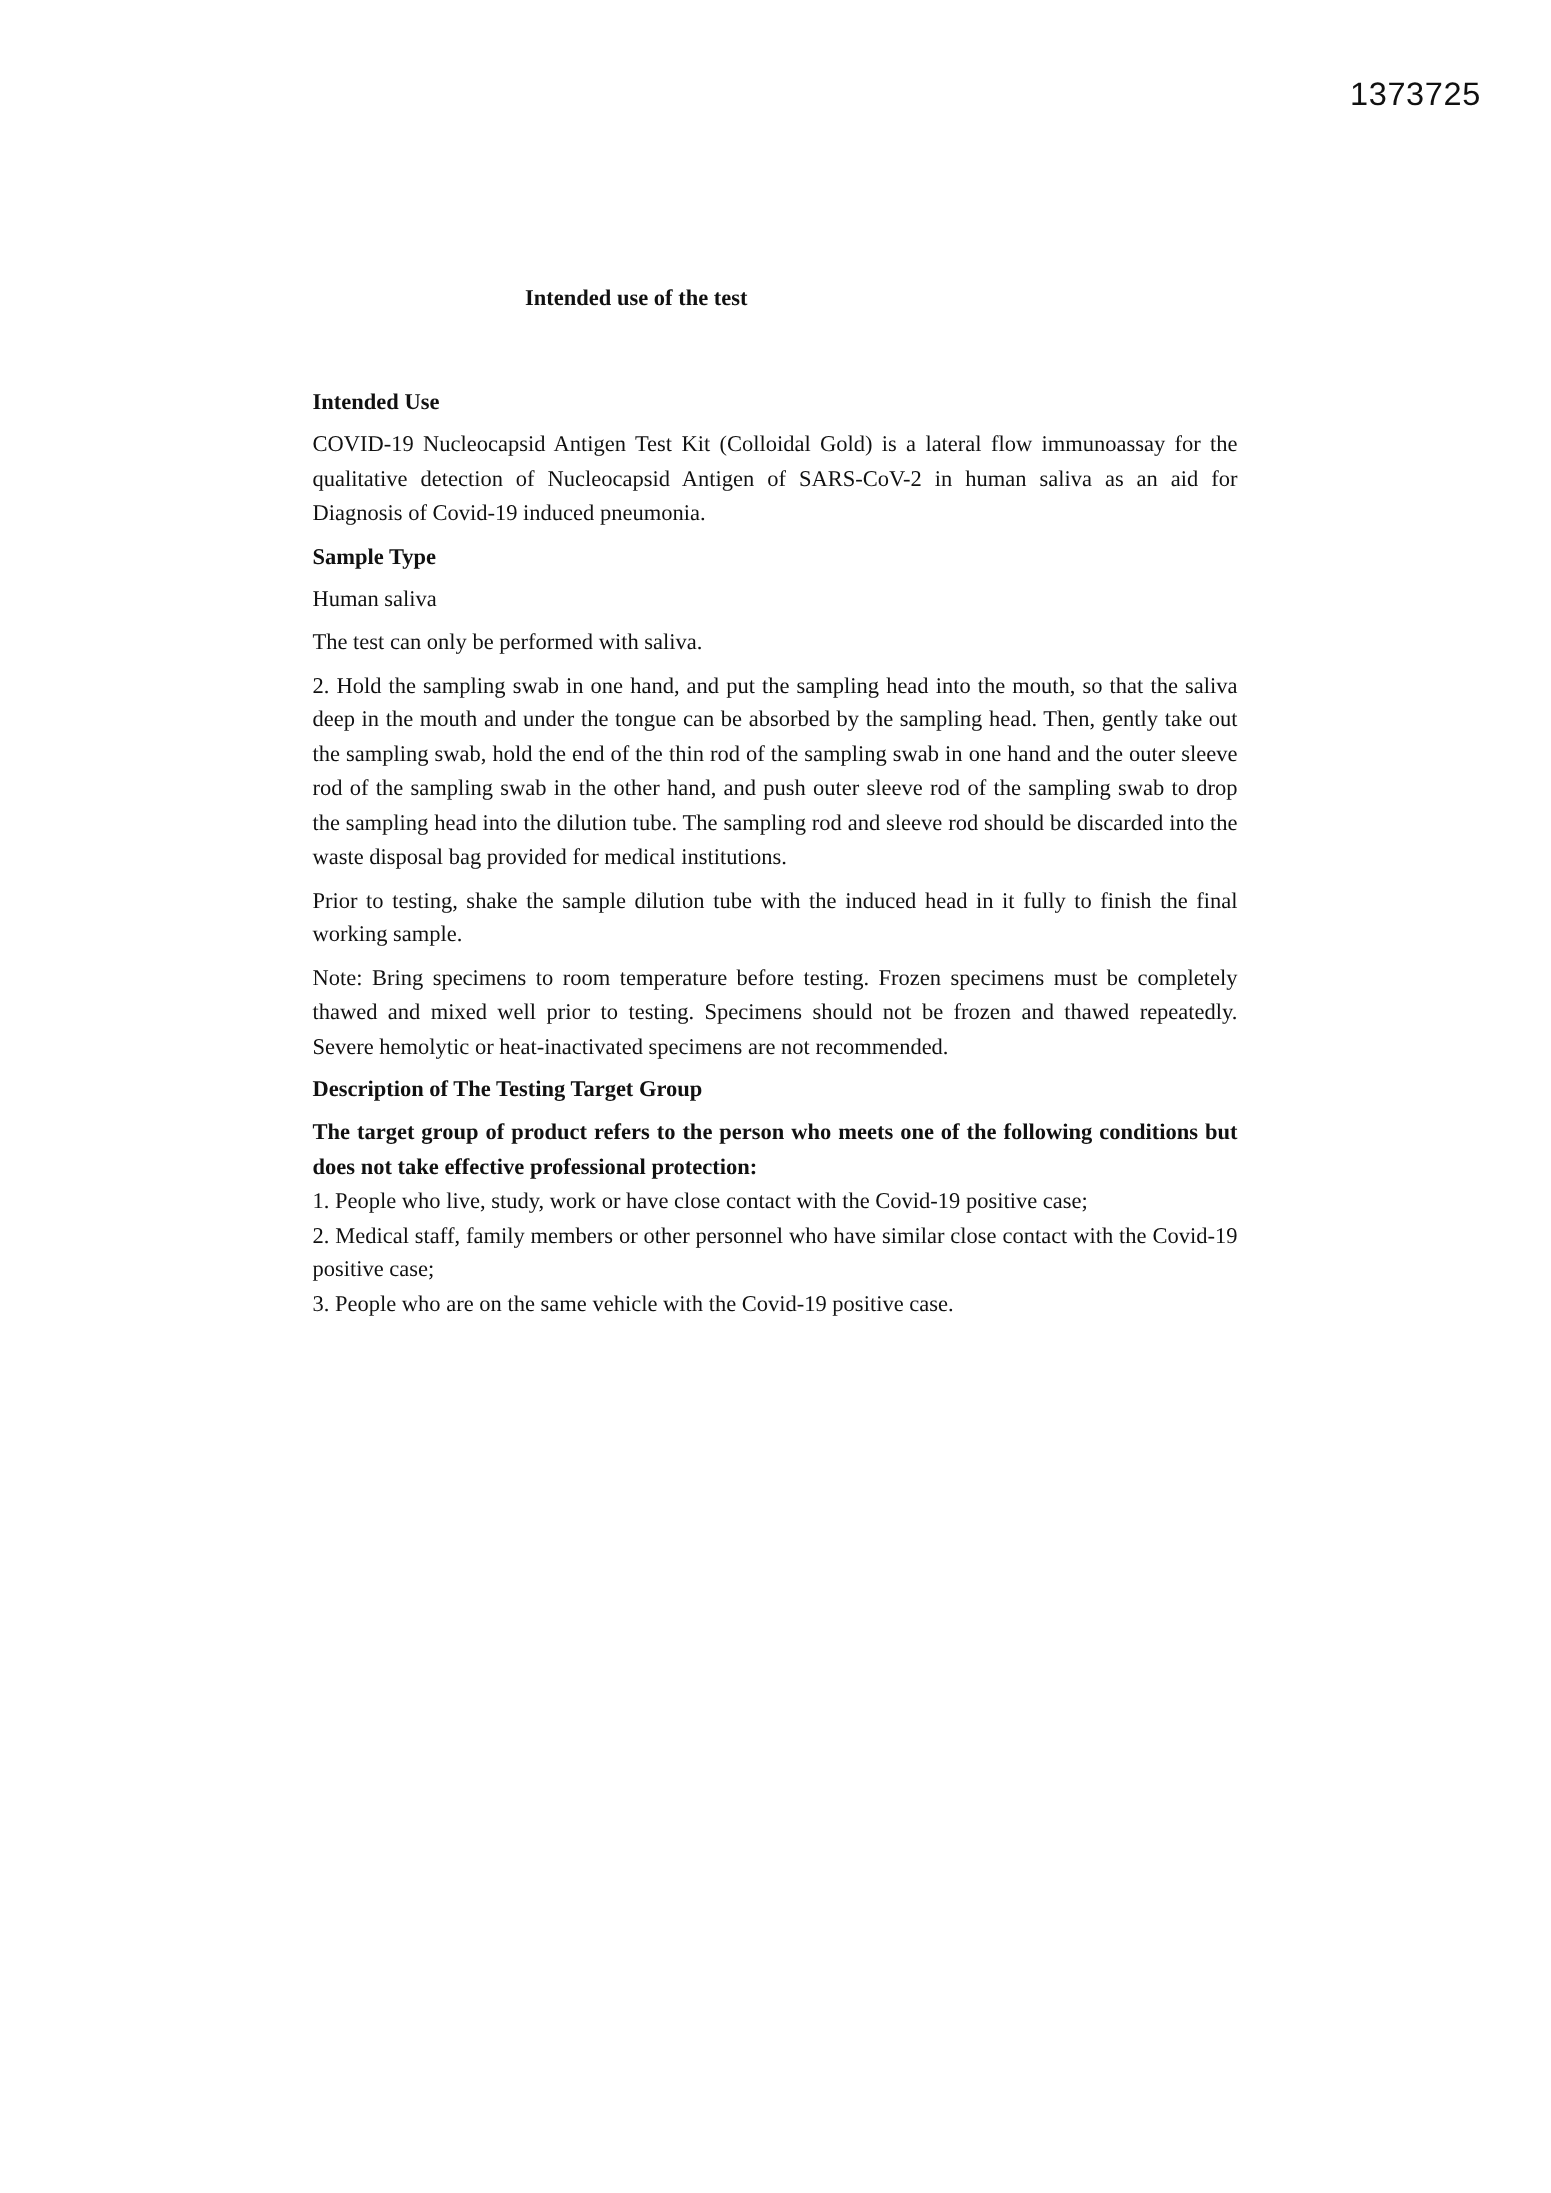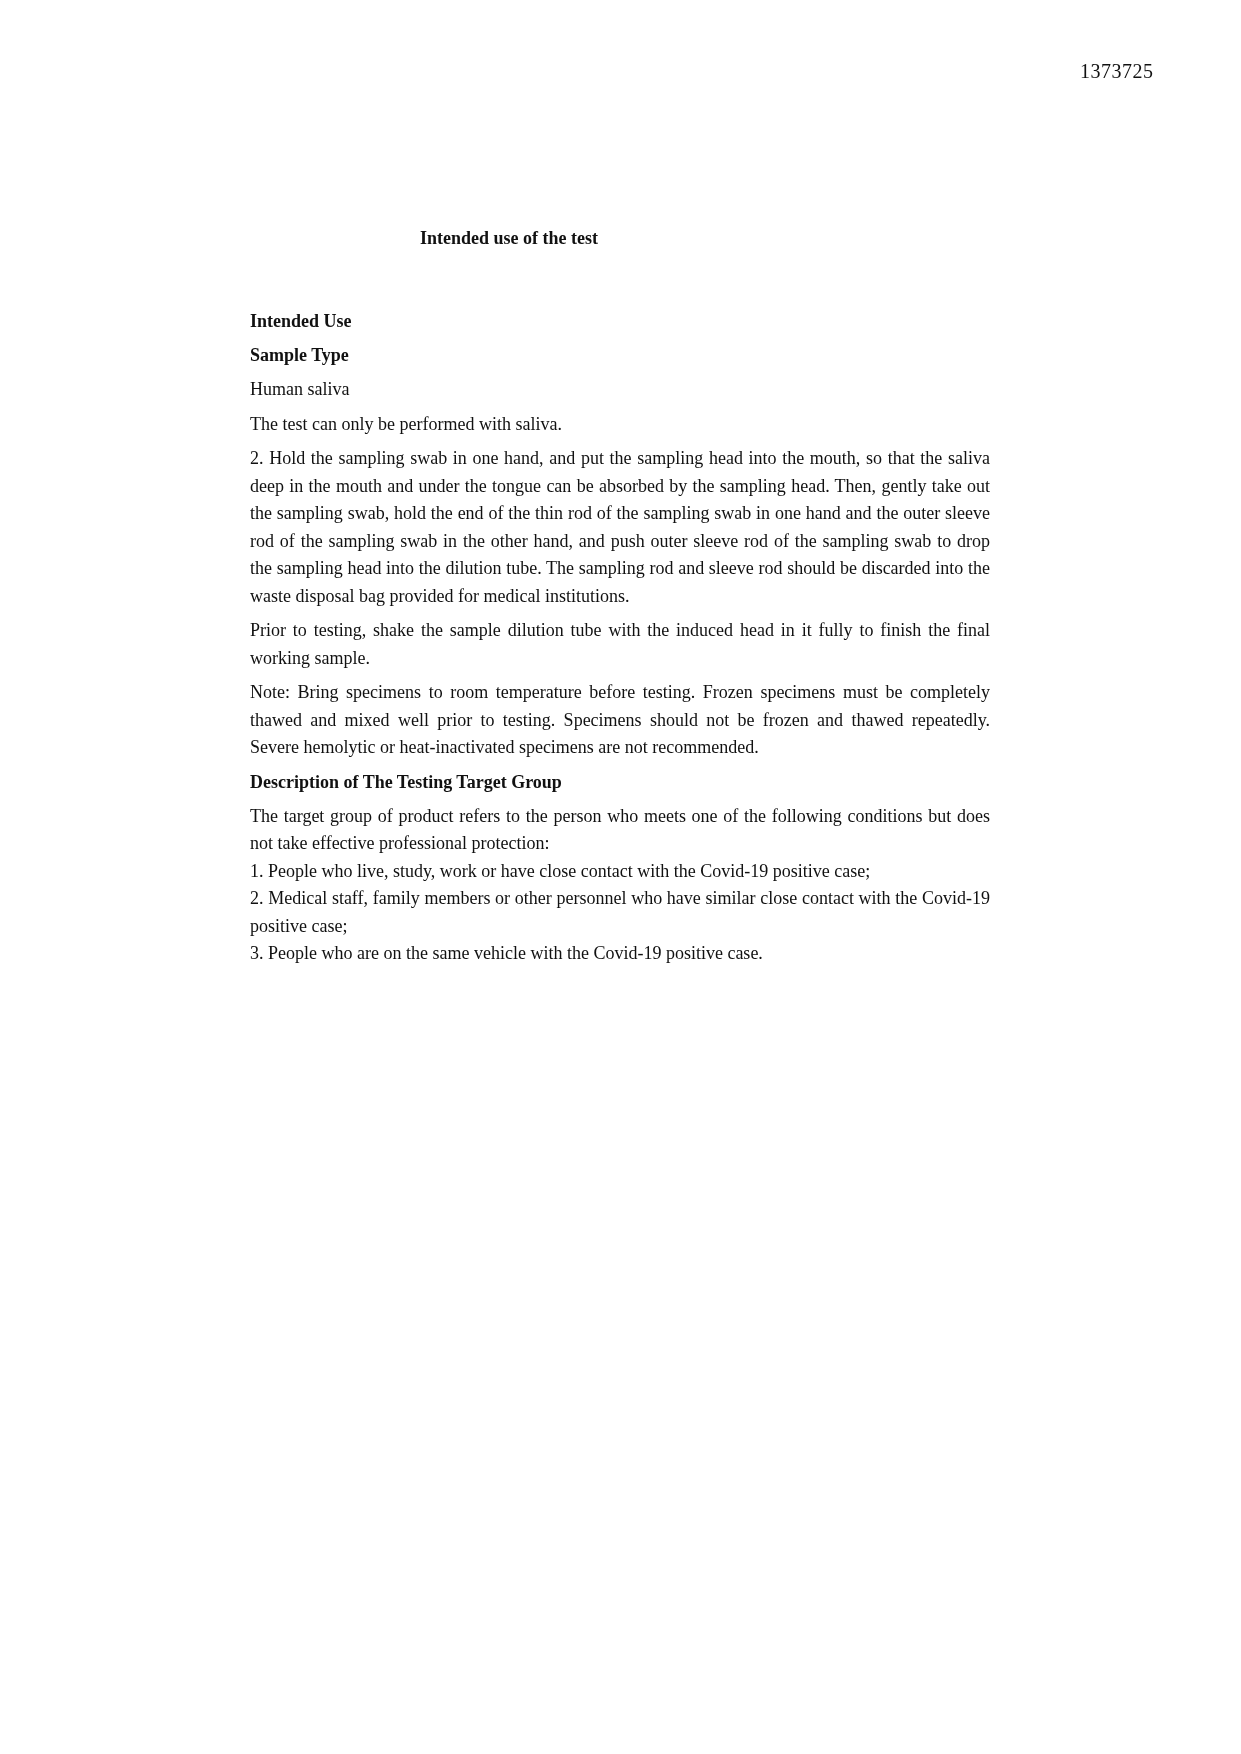--- a/index.html
+++ b/index.html
@@ -11,22 +11,22 @@
       width: 1241px;
       height: 1754px;
       position: relative;
       overflow: hidden;
       color: #111111;
     }
     .doc-id {
       position: absolute;
       top: 60px;
       left: 1080px;
-      font-family: Liberation Serif, serif;
-      font-size: 20px;
+      font-family: Liberation Sans, sans-serif;
+      font-size: 26px;
       color: #111;
       letter-spacing: 0.5px;
     }
     .page-title {
       position: absolute;
       top: 228px;
       left: 0;
       width: 1018px;
       text-align: center;
       font-family: "Liberation Serif", serif;
@@ -48,35 +48,37 @@
       font-weight: bold;
       margin: 0 0 7px 0;
       line-height: 27px;
     }
     .content p {
       margin: 0 0 7px 0;
       text-align: justify;
     }
     .content p.tight {
       margin: 0;
+      font-weight: bold;
     }
     .content .list-line {
       margin: 0;
       text-align: justify;
     }
   </style>
 </head>
 <body>
 
 <div class="doc-id">1373725</div>
 
 <div class="page-title">Intended use of the test</div>
 
 <div class="content">
   <h2>Intended Use</h2>
+  <p>COVID-19 Nucleocapsid Antigen Test Kit (Colloidal Gold) is a lateral flow immunoassay for the qualitative detection of Nucleocapsid Antigen of SARS-CoV-2 in human saliva as an aid for Diagnosis of Covid-19 induced pneumonia.</p>
 
   <h2>Sample Type</h2>
   <p>Human saliva</p>
 
   <p>The test can only be performed with saliva.</p>
   <p>2. Hold the sampling swab in one hand, and put the sampling head into the mouth, so that the saliva deep in the mouth and under the tongue can be absorbed by the sampling head. Then, gently take out the sampling swab, hold the end of the thin rod of the sampling swab in one hand and the outer sleeve rod of the sampling swab in the other hand, and push outer sleeve rod of the sampling swab to drop the sampling head into the dilution tube. The sampling rod and sleeve rod should be discarded into the waste disposal bag provided for medical institutions.</p>
   <p>Prior to testing, shake the sample dilution tube with the induced head in it fully to finish the final working sample.</p>
   <p>Note: Bring specimens to room temperature before testing. Frozen specimens must be completely thawed and mixed well prior to testing. Specimens should not be frozen and thawed repeatedly. Severe hemolytic or heat-inactivated specimens are not recommended.</p>
 
   <h2>Description of The Testing Target Group</h2>

